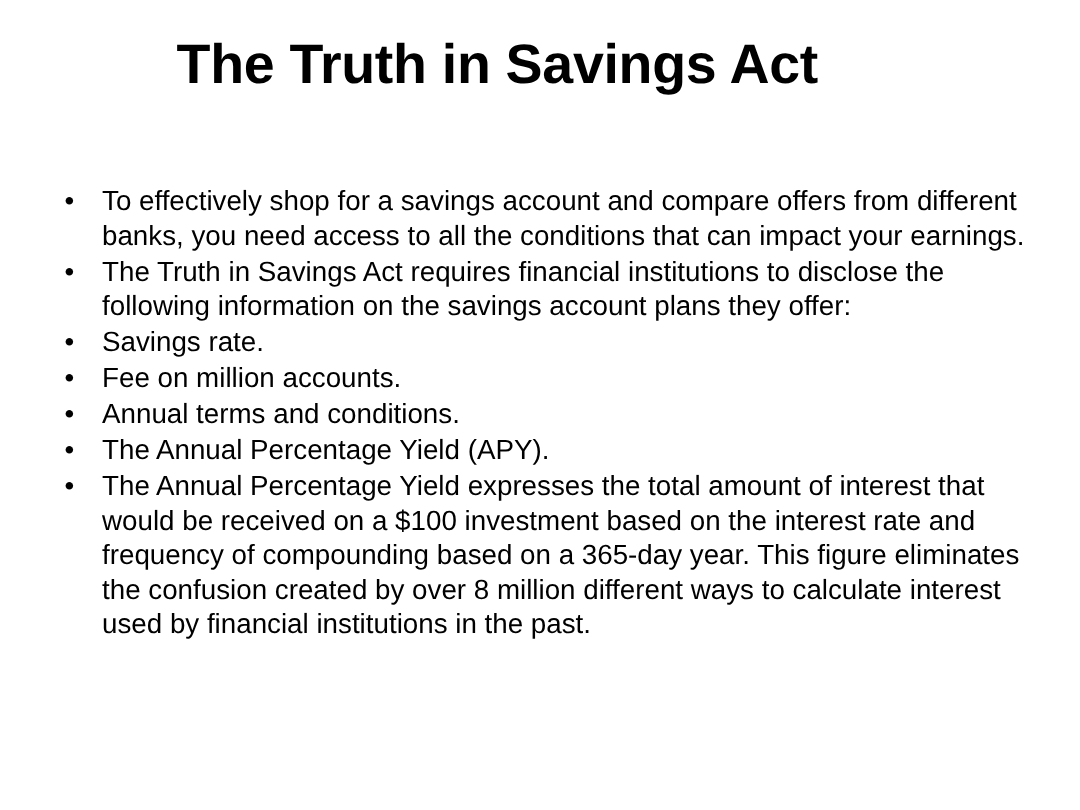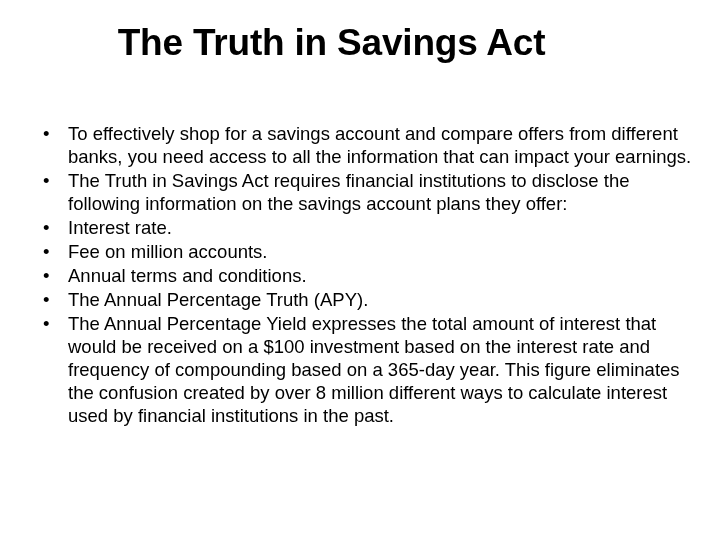--- a/index.html
+++ b/index.html
@@ -92,46 +92,46 @@
 
   <div class="title-area">
     <h1 class="slide-title">The Truth in Savings Act</h1>
   </div>
 
   <div class="body-area">
     <ul class="bullet-list">
 
       <li class="bullet-item">
         <span class="bullet-marker">•</span>
-        <span class="bullet-text">To effectively shop for a savings account and compare offers from different banks, you need access to all the information that can impact your earnings.</span>
+        <span class="bullet-text">To effectively shop for a savings account and compare offers from different banks, you need access to all the conditions that can impact your earnings.</span>
       </li>
 
       <li class="bullet-item">
         <span class="bullet-marker">•</span>
         <span class="bullet-text">The Truth in Savings Act requires financial institutions to disclose the following information on the savings account plans they offer:</span>
       </li>
 
       <li class="bullet-item">
         <span class="bullet-marker">•</span>
-        <span class="bullet-text">Interest rate.</span>
+        <span class="bullet-text">Savings rate.</span>
       </li>
 
       <li class="bullet-item">
         <span class="bullet-marker">•</span>
         <span class="bullet-text">Fee on million accounts.</span>
       </li>
 
       <li class="bullet-item">
         <span class="bullet-marker">•</span>
         <span class="bullet-text">Annual terms and conditions.</span>
       </li>
 
       <li class="bullet-item">
         <span class="bullet-marker">•</span>
-        <span class="bullet-text">The Annual Percentage Truth (APY).</span>
+        <span class="bullet-text">The Annual Percentage Yield (APY).</span>
       </li>
 
       <li class="bullet-item">
         <span class="bullet-marker">•</span>
         <span class="bullet-text">The Annual Percentage Yield expresses the total amount of interest that would be received on a $100 investment based on the interest rate and frequency of compounding based on a 365-day year. This figure eliminates the confusion created by over 8 million different ways to calculate interest used by financial institutions in the past.</span>
       </li>
 
     </ul>
   </div>
 

